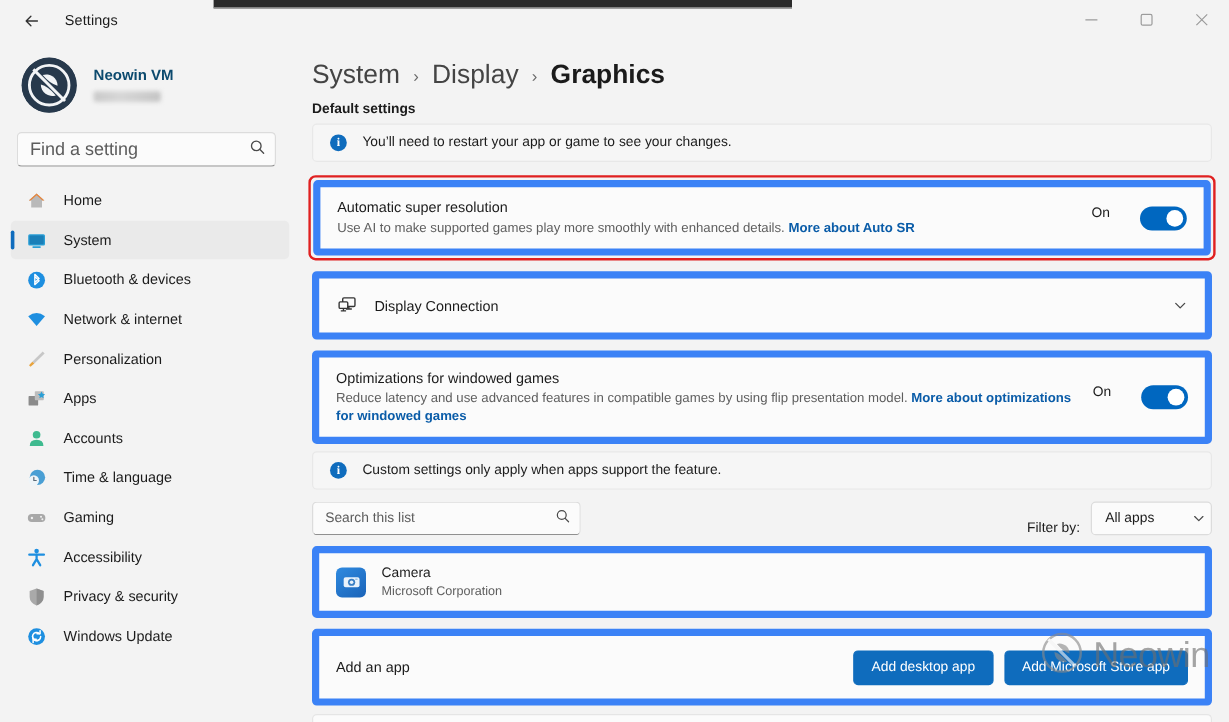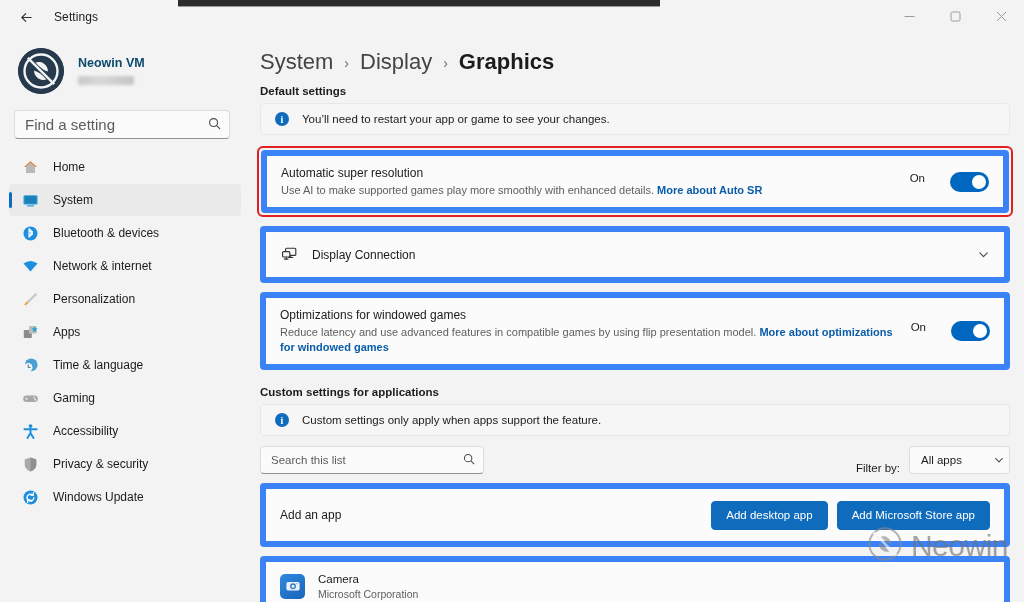--- a/index.html
+++ b/index.html
@@ -474,20 +474,29 @@
         <span class="navicon">
           <svg width="17" height="17" viewBox="0 0 17 17">
             <rect x="1.8" y="6" width="8" height="8" rx="0.7" fill="#8b8b8b"></rect>
             <rect x="7" y="2" width="7.5" height="7.5" rx="0.7" fill="#bdbdbd"></rect>
             <path d="M12.6 2.2 l1 2 2 0.4 -1.6 1.3 0.4 2 -1.8-1 -1.8 1 0.4-2 -1.6-1.3 2-0.4 Z" fill="#2a9fd6"></path>
           </svg>
         </span>
         <span>Apps</span>
       </div>
 
+      <div class="navitem">
+        <span class="navicon">
+          <svg width="17" height="17" viewBox="0 0 17 17">
+            <circle cx="8.5" cy="5.3" r="3.2" fill="#3fba8f"></circle>
+            <path d="M2.8 14.6 Q2.8 9.4 8.5 9.4 Q14.2 9.4 14.2 14.6 Z" fill="#3fba8f"></path>
+          </svg>
+        </span>
+        <span>Accounts</span>
+      </div>
 
       <div class="navitem">
         <span class="navicon">
           <svg width="17" height="17" viewBox="0 0 17 17">
             <circle cx="9.2" cy="7.8" r="6.4" fill="#4a9fd4"></circle>
             <circle cx="6.2" cy="10.4" r="4.3" fill="#eef4f8"></circle>
             <path d="M6.2 7.8 v2.6 h2" fill="none" stroke="#5a6a78" stroke-width="1" stroke-linecap="round"></path>
           </svg>
         </span>
         <span>Time &amp; language</span>
@@ -609,21 +618,20 @@
         </div>
         <div class="row-right">
           <span class="toggle-label">On</span>
           <span class="toggle">
               <span class="knob"></span>
             </span>
         </div>
       </div>
     </div>
 
-    <div class="section-head" style="padding-top:16px;">Custom settings for applications</div>
 
     <div class="infobar">
       <span class="info-dot">i</span>
       <span>Custom settings only apply when apps support the feature.</span>
     </div>
 
     <div class="tools">
       <div class="list-search">
         <span class="ph">Search this list</span>
         <span class="mag">
@@ -640,42 +648,42 @@
           <span class="chev">
             <svg width="12" height="12" viewBox="0 0 14 14" fill="none" stroke="#4a4a4a" stroke-width="1.2">
               <path d="M3 5.2 L7 9.2 L11 5.2" stroke-linecap="round" stroke-linejoin="round"></path>
             </svg>
           </span>
         </div>
       </div>
     </div>
 
     <div class="card" style="margin-top:9px;">
-      <div class="row" style="min-height:52px;">
-        <div class="row-title">Add an app</div>
-        <div class="btnrow">
-          <div class="btn">Add desktop app</div>
-          <div class="btn">Add Microsoft Store app</div>
-        </div>
-      </div>
-    </div>
-
-    <div class="card" style="margin-top:9px;">
       <div class="applist-row">
         <span class="app-icon">
           <svg width="16" height="16" viewBox="0 0 16 16">
             <rect x="1.4" y="4" width="13.2" height="8.4" rx="1.6" fill="#e9f2fb"></rect>
             <circle cx="8" cy="8.2" r="3" fill="#3a7fc4"></circle>
             <circle cx="8" cy="8.2" r="1.5" fill="#e9f2fb"></circle>
             <rect x="10.9" y="5" width="2.2" height="1.3" rx="0.5" fill="#9dc3e6"></rect>
           </svg>
         </span>
         <div>
           <div class="app-name">Camera</div>
           <div class="app-pub">Microsoft Corporation</div>
+        </div>
+      </div>
+    </div>
+
+    <div class="card" style="margin-top:9px;">
+      <div class="row" style="min-height:52px;">
+        <div class="row-title">Add an app</div>
+        <div class="btnrow">
+          <div class="btn">Add desktop app</div>
+          <div class="btn">Add Microsoft Store app</div>
         </div>
       </div>
     </div>
 
     <div class="partial-card"></div>
 
   </div>
 
   <div class="watermark">
     <span>

